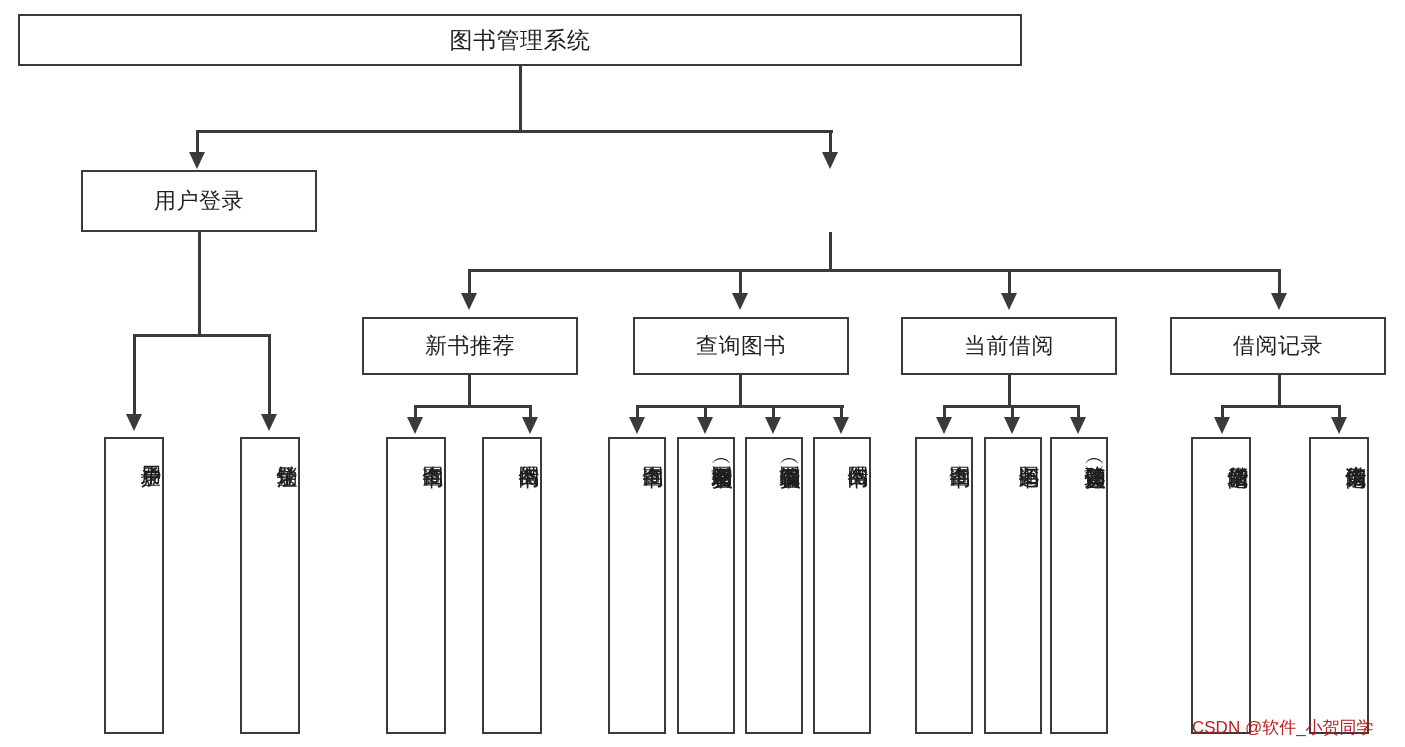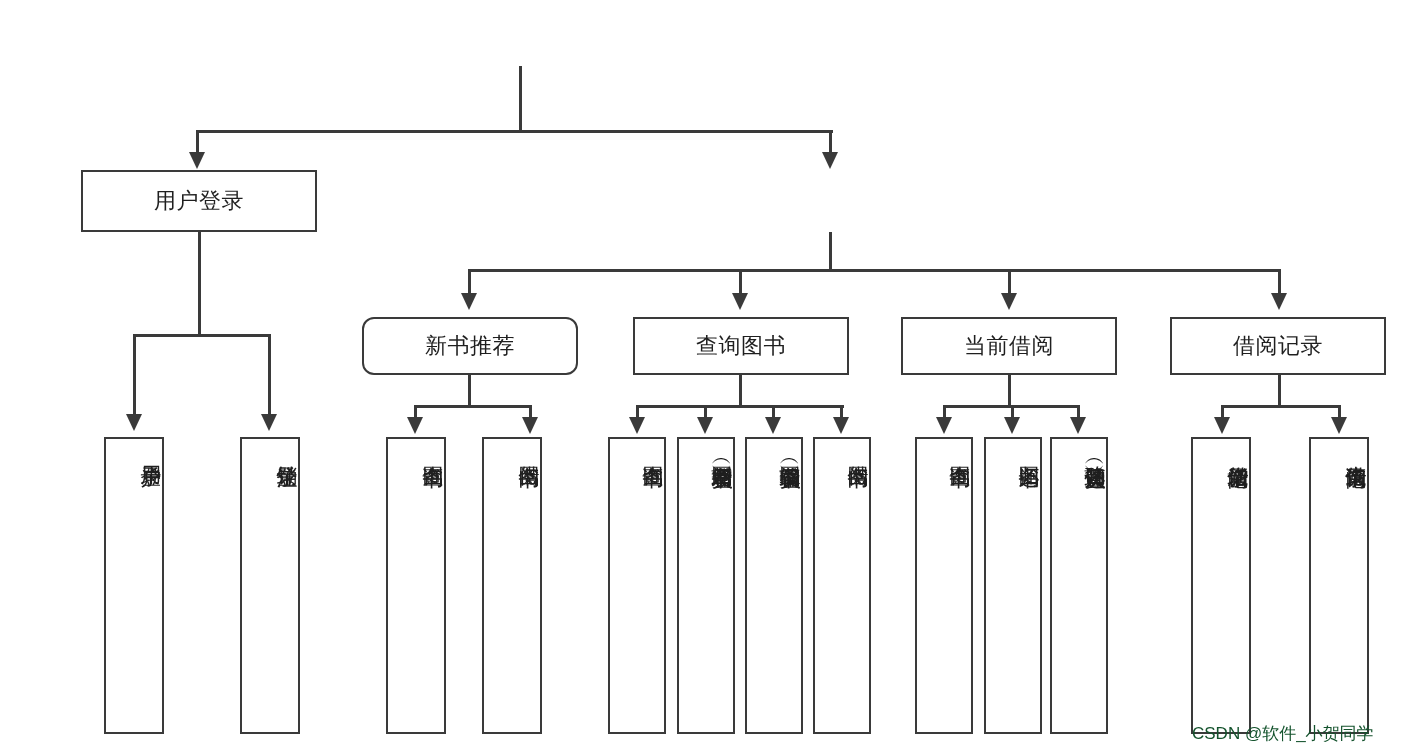--- a/index.html
+++ b/index.html
@@ -60,32 +60,34 @@
   .arrow {
     position: absolute;
     width: 0;
     height: 0;
     border-left: 8px solid transparent;
     border-right: 8px solid transparent;
     border-top: 17px solid #3a3a3a;
   }
   .watermark {
     position: absolute;
-    color: #14532d;
+    color: #b91c1c;
     font-size: 17px;
     white-space: nowrap;
     pointer-events: none;
-    margin-top: 6px;
   }
 </style>
 </head>
 <body>
 
 <div id="canvas">
 
+  <div class="node root" style="left:18px; top:14px; width:1004px; height:52px;">
+    <span>图书管理系统</span>
+  </div>
 
   <div class="edge v" style="left:519px; top:66px; width:3px; height:66px;"></div>
 
   <div class="edge h" style="left:196px; top:130px; width:637px; height:3px;"></div>
 
   <div class="edge v" style="left:196px; top:130px; width:3px; height:26px;"></div>
   <div class="arrow" style="left:189px; top:152px;"></div>
 
   <div class="edge v" style="left:829px; top:130px; width:3px; height:26px;"></div>
   <div class="arrow" style="left:822px; top:152px;"></div>
@@ -107,21 +109,21 @@
 
   <div class="edge v" style="left:468px; top:269px; width:3px; height:27px;"></div>
   <div class="arrow" style="left:461px; top:293px;"></div>
   <div class="edge v" style="left:739px; top:269px; width:3px; height:27px;"></div>
   <div class="arrow" style="left:732px; top:293px;"></div>
   <div class="edge v" style="left:1008px; top:269px; width:3px; height:27px;"></div>
   <div class="arrow" style="left:1001px; top:293px;"></div>
   <div class="edge v" style="left:1278px; top:269px; width:3px; height:27px;"></div>
   <div class="arrow" style="left:1271px; top:293px;"></div>
 
-  <div class="node horiz" style="left:362px; top:317px; width:216px; height:58px;border-radius:12px;">
+  <div class="node horiz" style="left:362px; top:317px; width:216px; height:58px;">
     <span>新书推荐</span>
   </div>
   <div class="node horiz" style="left:633px; top:317px; width:216px; height:58px;">
     <span>查询图书</span>
   </div>
   <div class="node horiz" style="left:1170px; top:317px; width:216px; height:58px;">
     <span>借阅记录</span>
   </div>
   <div class="node horiz" style="left:901px; top:317px; width:216px; height:58px;">
     <span>当前借阅</span>

